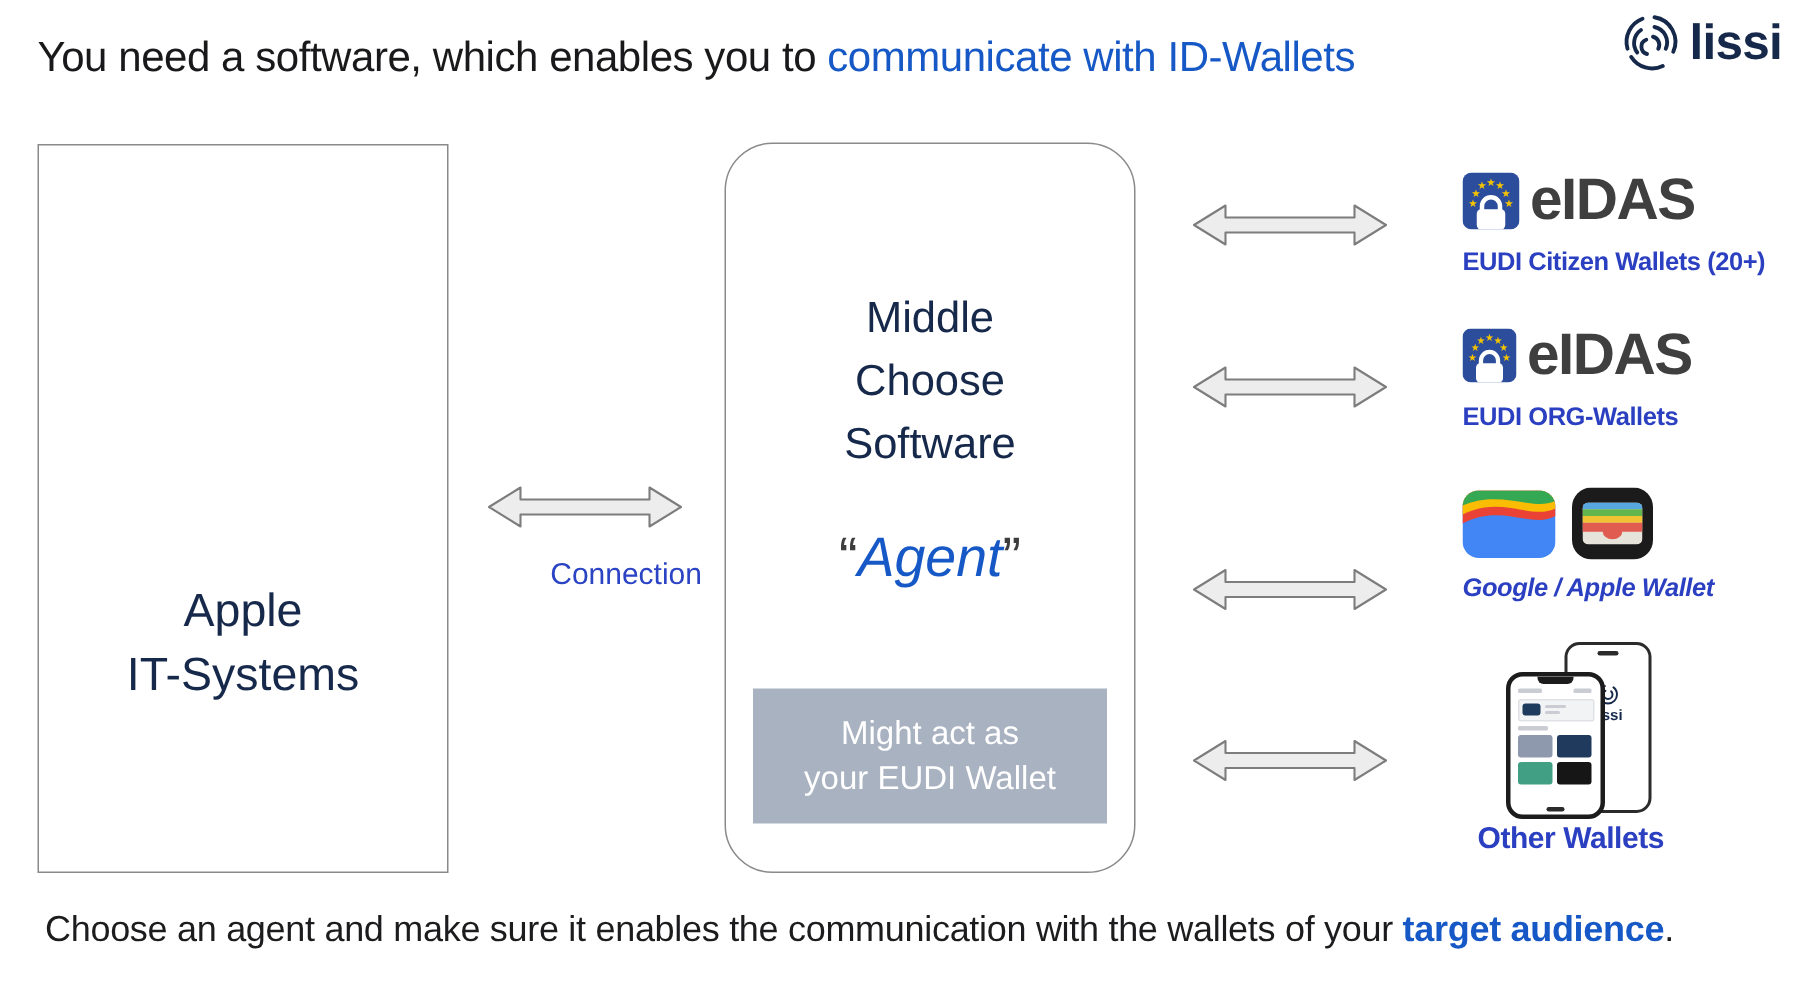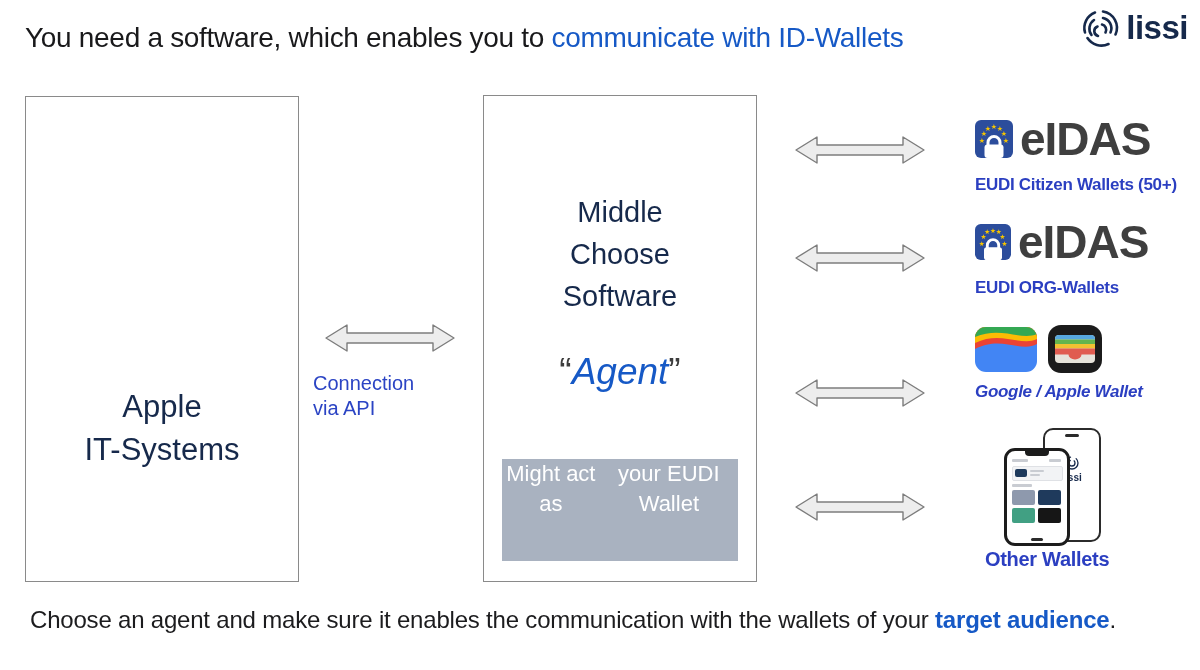--- a/index.html
+++ b/index.html
@@ -11,37 +11,37 @@
   .title{position:absolute;left:25px;top:22px;font-size:28px;letter-spacing:-0.3px;color:#19191b;white-space:nowrap;}
   .title .hl{color:#1659c6;}
   
   .brand{position:absolute;right:12px;top:8px;display:flex;align-items:center;gap:5px;}
   .brand .word{font-size:33px;font-weight:bold;color:#16294b;letter-spacing:-0.5px;}
   
   .box{position:absolute;background:#fff;border:1px solid #8a8a8a;}
   .left-box{left:25px;top:96px;width:272px;height:484px;}
   .left-box .lbl{position:absolute;left:0;right:0;top:288px;text-align:center;
     font-size:31px;line-height:43px;color:#16294b;}
-  .middle-box{left:483px;top:95px;width:272px;height:485px;}
+  .middle-box{left:483px;top:95px;width:272px;height:485px;border-radius:32px;}
   .mid-title{position:absolute;left:0;right:0;top:95px;text-align:center;
     font-size:29px;line-height:42px;color:#16294b;}
   .agent-line{position:absolute;left:0;right:0;top:255px;text-align:center;font-size:37px;}
   .agent-line .q{color:#3d3d3d;}
   .agent-line .agent{color:#1659c6;font-style:italic;}
-  .eudi-note{position:absolute;left:18px;top:363px;width:236px;height:102px;background:#a9b2c0;
-    display:flex;flex-direction:row;justify-content:center;text-align:center;
+  .eudi-note{position:absolute;left:18px;top:363px;width:236px;height:90px;background:#a9b2c0;
+    display:flex;flex-direction:column;justify-content:center;text-align:center;
     color:#ffffff;font-size:22px;line-height:30px;}
   
   .arrow{position:absolute;width:130px;height:30px;}
-  .api-label{position:absolute;left:313px;top:371px;width:155px;text-align:left;
+  .api-label{position:absolute;left:313px;top:371px;width:155px;text-align:right;
     color:#2b44c4;font-size:20px;line-height:25px;}
   
   .wallet-row{position:absolute;left:975px;}
   .eidas{display:flex;align-items:center;gap:7px;}
-  .eidas .etext{font-size:46px;font-weight:bold;color:#3f3f3f;letter-spacing:-1px;}
+  .eidas .etext{font-size:39px;font-weight:bold;color:#3f3f3f;letter-spacing:-1px;}
   .wlabel{font-size:17px;font-weight:bold;color:#2b3fc1;letter-spacing:-0.3px;margin-top:9px;white-space:nowrap;}
   .walleticons{display:flex;align-items:center;gap:11px;}
   
   .phones{position:relative;width:130px;height:116px;}
   .phone-back{position:absolute;left:42px;top:1px;width:54px;height:110px;background:#fff;
     border:2px solid #2b2b2b;border-radius:10px;z-index:1;display:flex;flex-direction:column;align-items:center;}
   .phone-back .cam{width:14px;height:3px;background:#2b2b2b;border-radius:2px;margin-top:4px;}
   .phone-back .fp{margin-top:18px;}
   .phone-back .brandmini{font-size:10px;font-weight:bold;color:#16294b;margin-top:1px;}
   .phone-front{position:absolute;left:3px;top:21px;width:60px;height:92px;background:#fff;
@@ -84,21 +84,20 @@
       <div>Apple</div>
       <div>IT-Systems</div>
     </div>
   </div>
 
   <svg class="arrow" style="left:325px;top:323px;" viewBox="0 0 130 30">
     <polygon points="1,15 22,2 22,10 108,10 108,2 129,15 108,28 108,20 22,20 22,28" fill="#ededed" stroke="#7d7d7d" stroke-width="1.4" stroke-linejoin="round"></polygon>
   </svg>
   <div class="api-label">
     <div>Connection</div>
-    <div>via API</div>
   </div>
 
   <div class="box middle-box">
     <div class="mid-title">
       <div>Middle</div>
       <div>Choose</div>
       <div>Software</div>
     </div>
     <div class="agent-line">
       <span class="q">“</span><span class="agent">Agent</span><span class="q">”</span>
@@ -133,21 +132,21 @@
           <text x="19" y="9">★</text>
             <text x="25" y="11">★</text>
             <text x="29" y="16">★</text>
             <text x="31" y="23">★</text>
         </g>
         <path d="M13,26 v-3.5 a6,6 0 0 1 12,0 V26" fill="none" stroke="#ffffff" stroke-width="3"></path>
         <rect x="9.5" y="24.5" width="19" height="13.5" rx="3" fill="#ffffff"></rect>
       </svg>
       <span class="etext">eIDAS</span>
     </div>
-    <div class="wlabel">EUDI Citizen Wallets (50+)</div>
+    <div class="wlabel">EUDI Citizen Wallets (20+)</div>
   </div>
 
   <div class="wallet-row" style="top:215px;">
     <div class="eidas">
       <svg width="36" height="36" viewBox="0 0 38 38">
         <rect x="0" y="0" width="38" height="38" rx="6" fill="#2c4d9c"></rect>
         <g fill="#f5c400" font-size="7" font-family="DejaVu Sans" text-anchor="middle">
           <text x="7" y="23">★</text>
             <text x="9" y="16">★</text>
             <text x="13" y="11">★</text>

